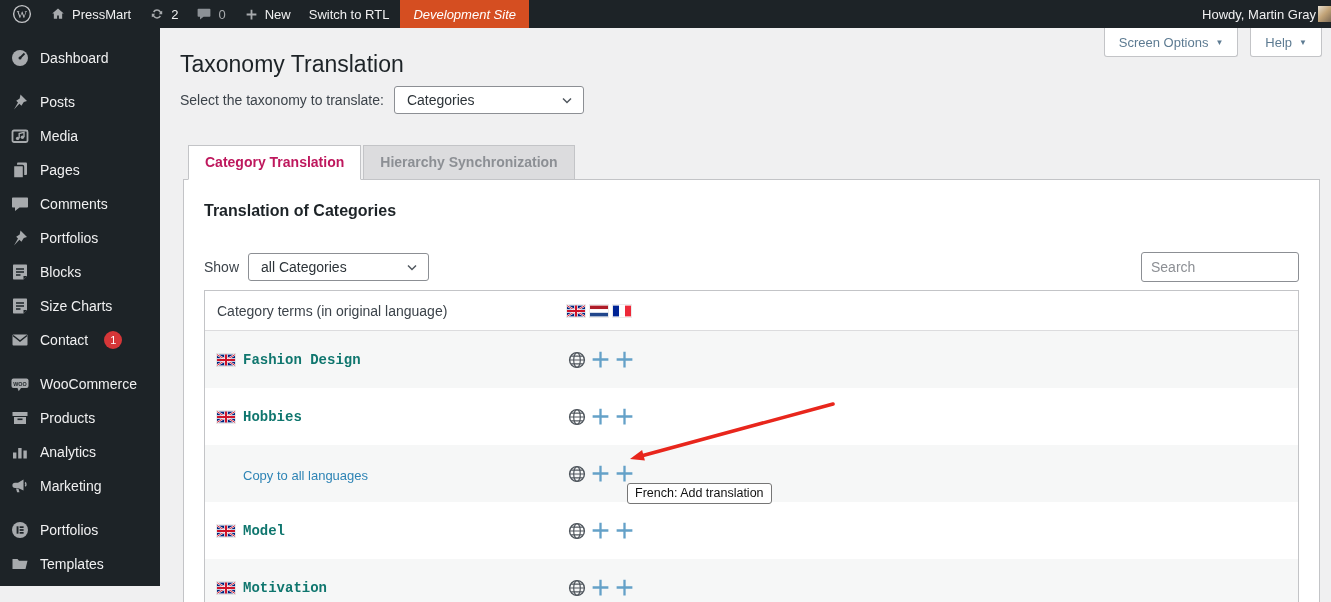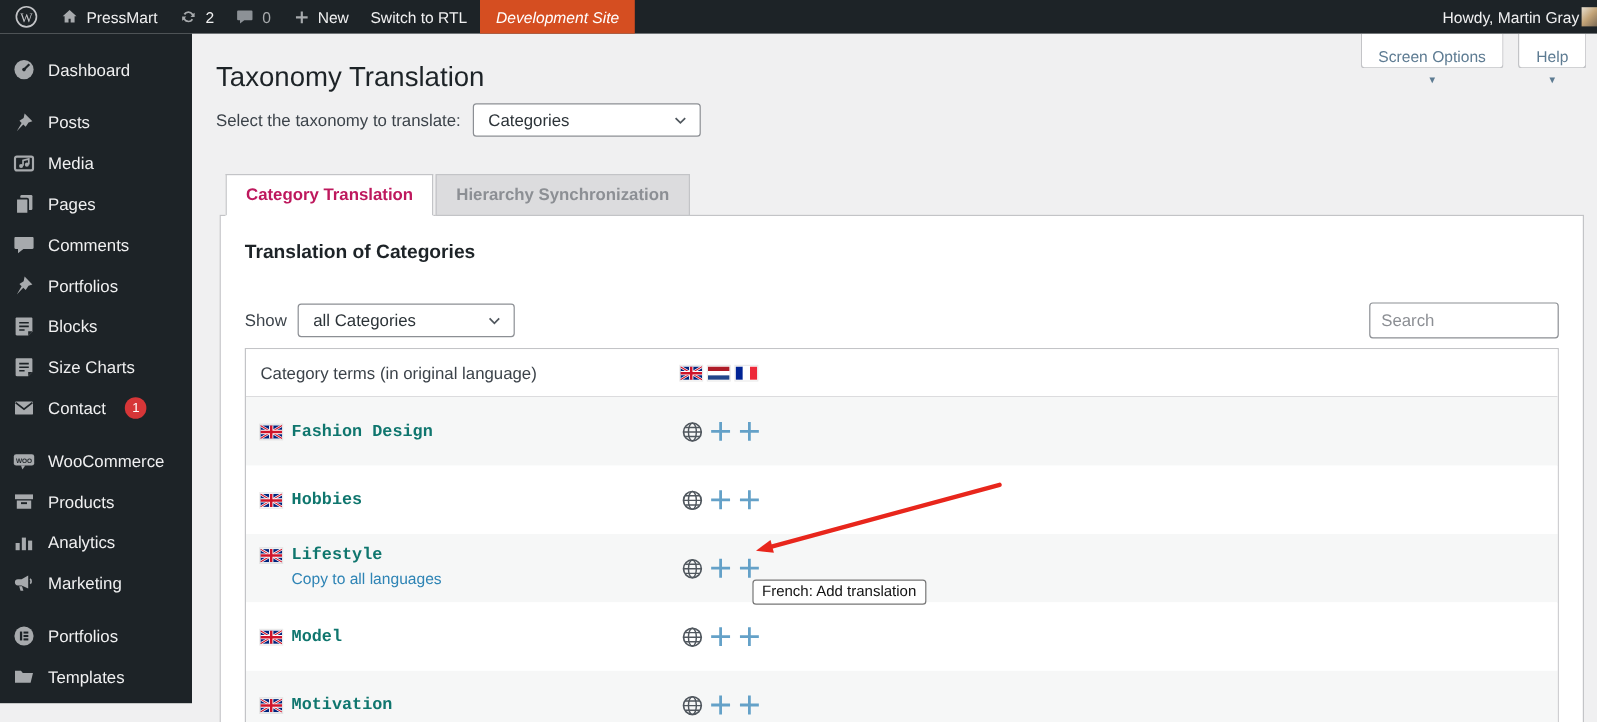--- a/index.html
+++ b/index.html
@@ -25,21 +25,21 @@
   .sb-item.gap { margin-top:10px; }
   .sb-icon { width:20px; height:20px; flex:0 0 20px; }
   .sb-icon svg { width:20px; height:20px; display:block; }
   .sb-badge { background:#d63638; color:#fff; font-size:11px; width:18px; height:18px; border-radius:50%;
     display:flex; align-items:center; justify-content:center; margin-left:6px; }
 
   
   #content { position:absolute; top:28px; left:160px; right:0; bottom:0; }
   #screen-meta { position:absolute; top:0; right:9px; display:flex; gap:12px; z-index:10; }
   .meta-btn { background:#fff; border:1px solid #c3c4c7; border-top:none; border-radius:0 0 3px 3px;
-    height:29px; padding:12px 14px; font-size:13px; color:#5d7b92; display:flex; align-items:center; gap:7px; cursor:pointer;flex-direction:column; }
+    height:29px; padding:12px 14px; font-size:13px; color:#5d7b92; display:flex; align-items:center; gap:7px; cursor:pointer; }
   .meta-btn .tri { font-size:8px; }
 
   .wrap { padding:22px 0 0 20px; }
   h1.page-title { font-size:23px; font-weight:400; color:#1d2327; line-height:29px; }
   .tax-row { margin-top:7px; display:flex; align-items:center; gap:10px; font-size:14px; color:#3c434a; }
 
   .wp-select { height:28px; background:#fff; border:1px solid #8c8f94; border-radius:3px;
     display:inline-flex; align-items:center; justify-content:space-between; padding:0 8px 0 12px;
     font-size:14px; color:#2c3338; cursor:pointer; }
   .wp-select svg { width:16px; height:16px; }
@@ -435,32 +435,20 @@
               </span>
       <span class="plus">
                 <svg viewBox="0 0 20 20">
                   <path d="M10 2.5v15M2.5 10h15" stroke="#64a1c8" stroke-width="2.2" fill="none"></path>
                 </svg>
               </span>
     </div>
   </div>
           <div class="t-row alt">
     <div class="term-cell">
-      <div class="term-line">
-        <span class="flag">
-                  <svg viewBox="0 0 60 36">
-                    <rect width="60" height="36" fill="#00247d"></rect>
-                    <path d="M0 0 60 36M60 0 0 36" stroke="#fff" stroke-width="7"></path>
-                    <path d="M0 0 60 36M60 0 0 36" stroke="#cf142b" stroke-width="3"></path>
-                    <path d="M30 0v36M0 18h60" stroke="#fff" stroke-width="12"></path>
-                    <path d="M30 0v36M0 18h60" stroke="#cf142b" stroke-width="7"></path>
-                  </svg>
-                </span>
-        <a class="term-link">Lifestyle</a>
-      </div>
       <a class="copy-link">Copy to all languages</a>
     </div>
     <div class="icons-cell">
       <span class="globe">
                 <svg viewBox="0 0 20 20">
                   <circle cx="10" cy="10" r="7.4" fill="none" stroke="#50575e" stroke-width="1.4"></circle>
                   <ellipse cx="10" cy="10" rx="3.3" ry="7.4" fill="none" stroke="#50575e" stroke-width="1.2"></ellipse>
                   <path d="M2.7 10h14.6M4.1 6.2h11.8M4.1 13.8h11.8" stroke="#50575e" stroke-width="1.2" fill="none"></path>
                 </svg>
               </span>

